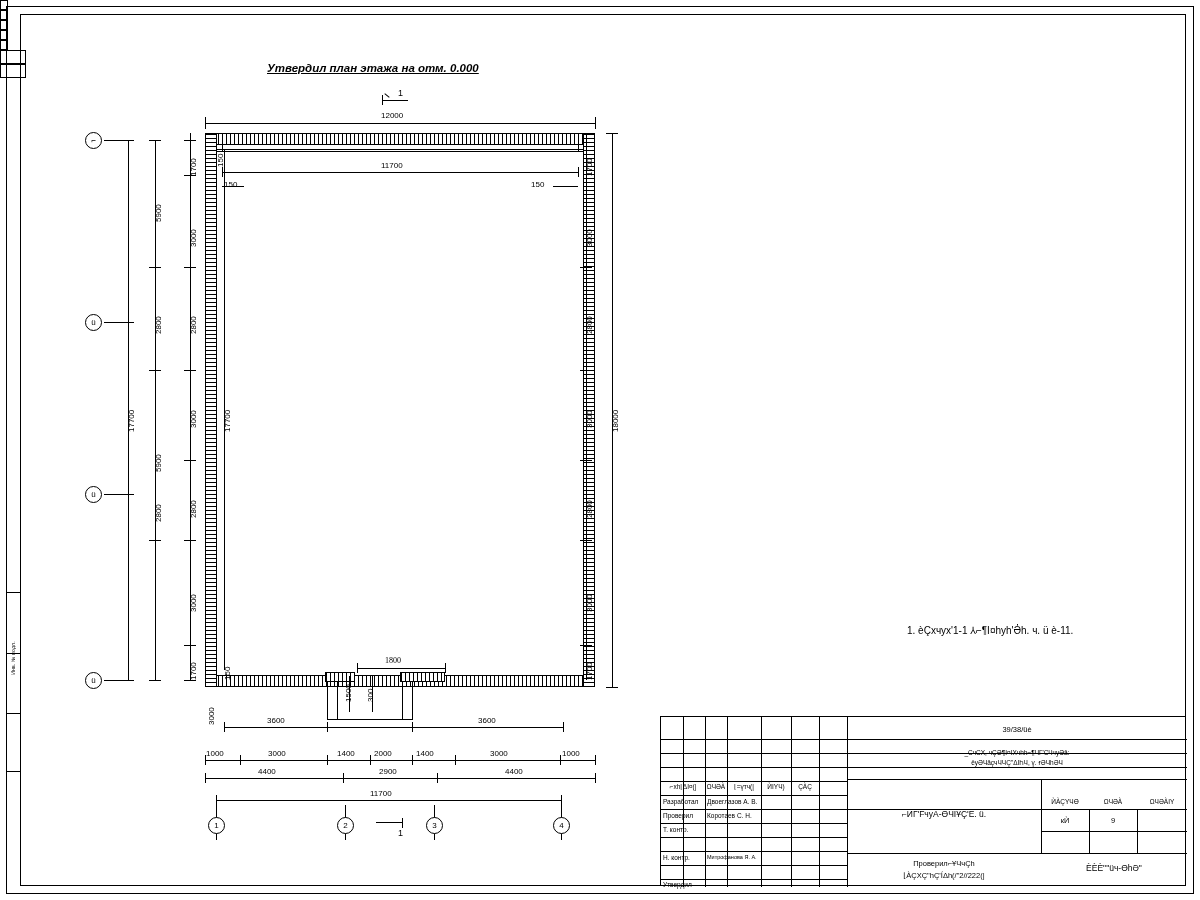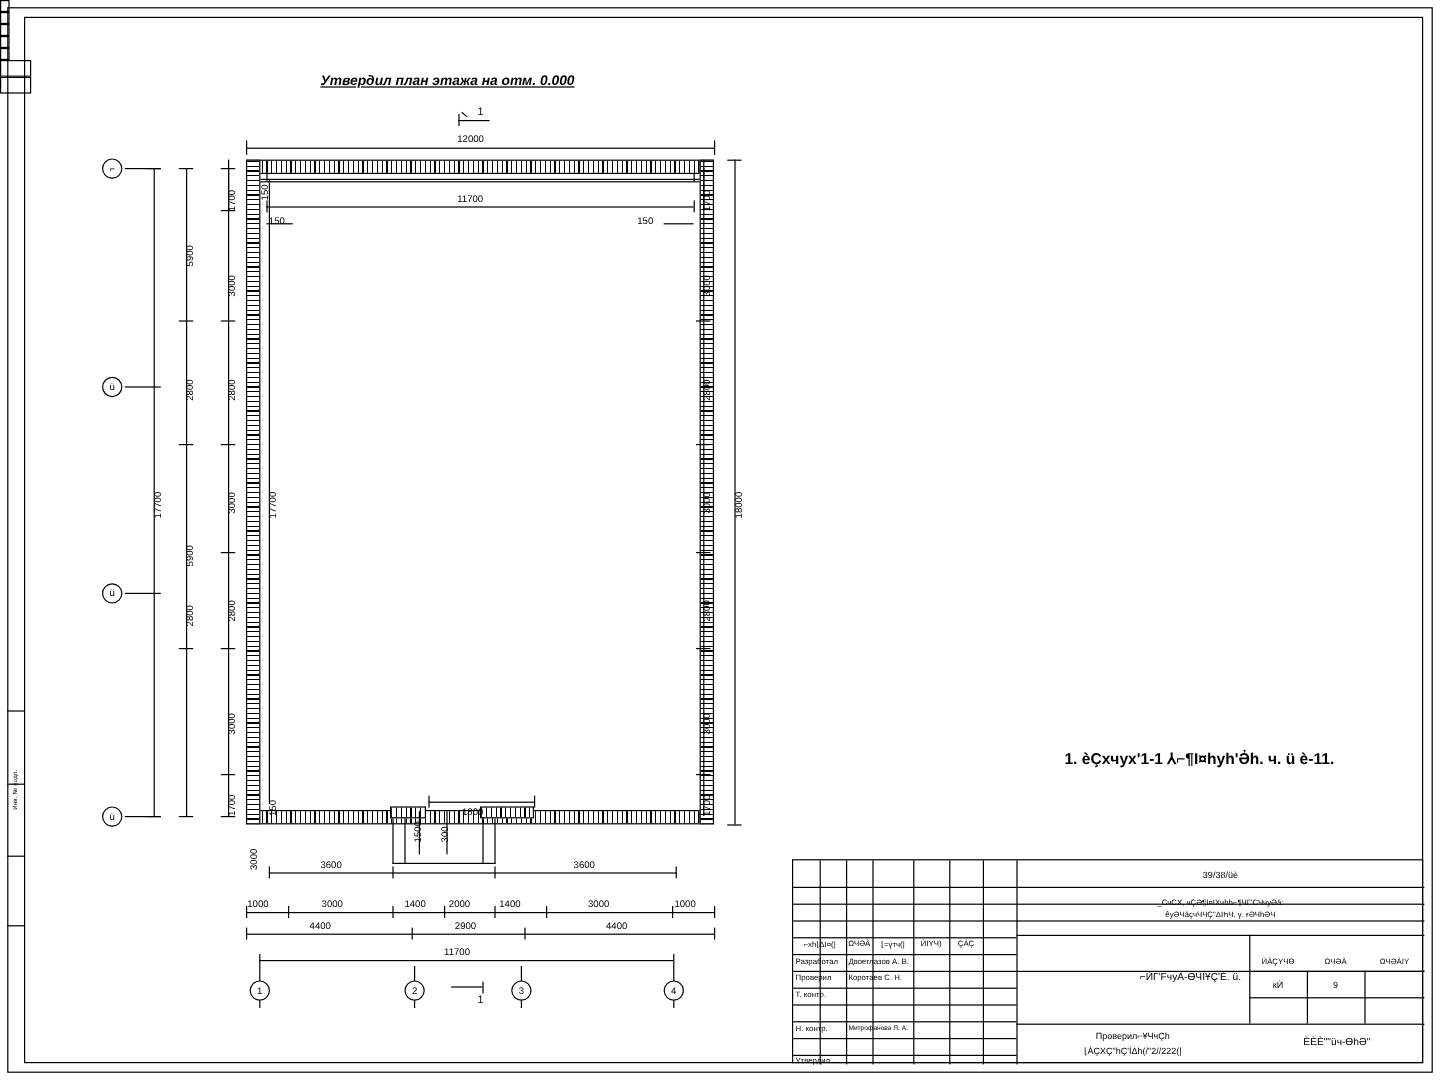--- a/index.html
+++ b/index.html
@@ -108,24 +108,23 @@
     box-sizing: border-box;
     font-size: 8px;
     line-height: 15px;
     text-align: center;
     background: #fff;
   }
 
   
   #note {
     position: absolute;
-    left: 887px; top: 623px;
-    font-size: 13px;
+    left: 907px; top: 623px;
+    font-size: 10px;
     white-space: nowrap;
-    font-weight: bold;
   }
 
   
   #tblock {
     position: absolute;
     left: 660px; top: 716px;
     width: 526px; height: 170px;
     border: 1px solid #000;
     box-sizing: border-box;
     font-size: 6.5px;
@@ -270,21 +269,21 @@
   <div class="dim v" style="left:585px; top:680px;">1700</div>
 
   <div class="ln vln" style="left:612px; top:133px; height:554px;"></div>
   <div class="ln hln" style="left:606px; top:133px; width:12px;"></div>
   <div class="ln hln" style="left:606px; top:687px; width:12px;"></div>
   <div class="dim v" style="left:611px; top:432px;">18000</div>
 
   <div class="ln hln" style="left:357px; top:668px; width:88px;"></div>
   <div class="ln vln" style="left:357px; top:663px; height:10px;"></div>
   <div class="ln vln" style="left:445px; top:663px; height:10px;"></div>
-  <div class="dim" style="left:385px; top:672px;">1800</div>
+  <div class="dim" style="left:385px; top:656px;font-family:Liberation Serif, serif;">1800</div>
 
   <div class="dim v" style="left:344px; top:702px;">1500</div>
   <div class="dim v" style="left:366px; top:702px;">300</div>
   <div class="ln vln" style="left:349px; top:676px; height:36px;"></div>
   <div class="ln vln" style="left:372px; top:676px; height:36px;"></div>
 
   <div class="ln hln" style="left:224px; top:727px; width:340px;"></div>
   <div class="ln vln" style="left:224px; top:722px; height:10px;"></div>
   <div class="ln vln" style="left:327px; top:722px; height:10px;"></div>
   <div class="ln vln" style="left:412px; top:722px; height:10px;"></div>
@@ -392,21 +391,21 @@
 
     <div class="tbtxt" style="left:2px; top:81px;">Разработал</div>
     <div class="tbtxt" style="left:46px; top:81px;">Двоеглазов А. В.</div>
     <div class="tbtxt" style="left:2px; top:95px;">Проверил</div>
     <div class="tbtxt" style="left:46px; top:95px;">Коротаев С. Н.</div>
     <div class="tbtxt" style="left:2px; top:109px;">Т. контр.</div>
     <div class="tbtxt" style="left:2px; top:137px;">Н. контр.</div>
     <div class="tbtxt" style="left:46px; top:137px; font-size:5.5px;">Митрофанова Я. А.</div>
     <div class="tbtxt" style="left:2px; top:164px;">Утвердил</div>
 
-    <div class="tbtxt big ctr" style="left:186px; top:92px; width:194px;padding-left:48px;">⌐ЍГ'FчуÀ-ƟЧIҰÇ'È. ü.</div>
+    <div class="tbtxt big ctr" style="left:186px; top:92px; width:194px;">⌐ЍГ'FчуÀ-ƟЧIҰÇ'È. ü.</div>
 
     <div class="tbtxt ctr" style="left:380px; top:81px; width:48px;">ЍÀÇYЧƟ</div>
     <div class="tbtxt ctr" style="left:428px; top:81px; width:48px;">ΩЧƏÀ</div>
     <div class="tbtxt ctr" style="left:476px; top:81px; width:50px;">ΩЧƏÀIY</div>
     <div class="tbtxt mid ctr" style="left:380px; top:99px; width:48px;">кЍ</div>
     <div class="tbtxt mid ctr" style="left:428px; top:99px; width:48px;">9</div>
     <div class="tbtxt mid ctr" style="left:476px; top:99px; width:50px;"></div>
 
     <div class="tbtxt ctr" style="left:186px; top:142px; width:194px; font-size:7.5px;">Проверил⌐ҰЧчÇh</div>
     <div class="tbtxt ctr" style="left:186px; top:154px; width:194px; font-size:7.5px;">⌊ÀÇXÇ"hÇ'ÍΔh(/"2//222(|</div>

